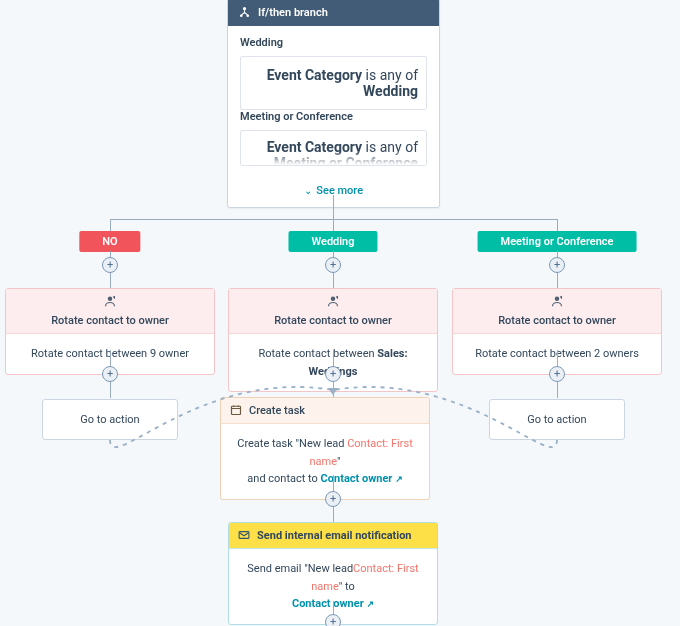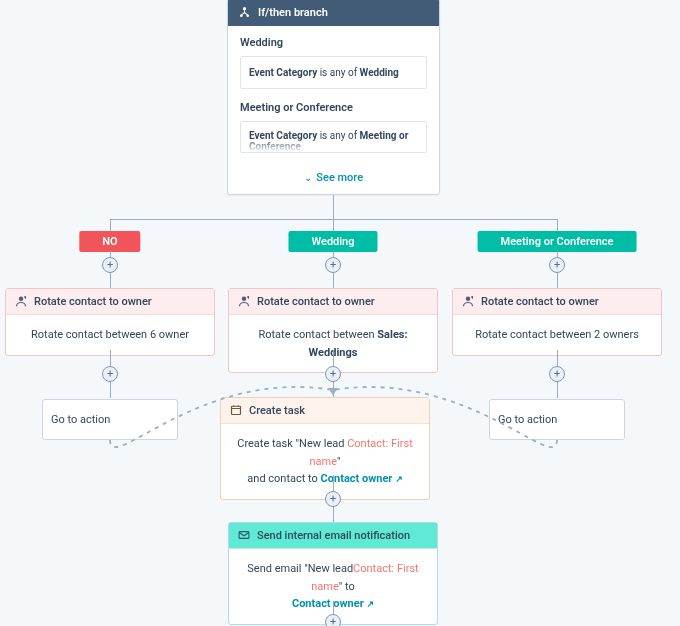--- a/index.html
+++ b/index.html
@@ -34,23 +34,22 @@
     gap: 7px;
     font-size: 11px;
     font-weight: 600;
   }
   .ifthen-body { padding: 10px 12px 0 12px; }
   .branch-label { font-size: 11px; font-weight: 600; color: #33475b; margin-bottom: 7px; }
   .filter-box {
     border: 1px solid #dfe3eb;
     border-radius: 2px;
     padding: 10px 8px;
-    font-size: 10px;
-    text-align: left;
-    margin-bottom: 12px;
+    font-size: 14px;
+    text-align: right;
   }
   .filter-box.truncated {
     max-height: 36px;
     overflow: hidden;
     padding: 8px 8px 0 8px;
     position: relative;
   }
   .filter-box.truncated::after {
     content:"";
     position:absolute; left:0; right:0; bottom:0; height:14px;
@@ -111,39 +110,40 @@
   }
   .card-header {
     display: flex;
     align-items: center;
     gap: 6px;
     padding: 6px 9px;
     font-size: 11px;
     font-weight: 500;
     border-bottom: 1px solid #e8ecf1;
   }
-  .card-header.pink { background: #fdedee; border-color:#f8d7d9; }
+  .card-header.pink { background: #fdedee; border-color:#f8d7d9;flex-direction:column; }
   .card-header.orange { background: #fdf3ec; border-color:#f5e0cc; }
-  .card-header.teal-h { background: #5eead4; border-color:#c5e6ec; }
+  .card-header.teal-h { background: #fde047; border-color:#c5e6ec;font-weight:bold; }
   .card.pink { border-color:#f3c4c8; }
   .card.orange { border-color:#eed2b5; border-width: 1.5px; }
   .card.teal-c { border-color:#b0dde6; }
   .card-body {
     padding: 11px 10px;
     text-align: center;
     font-size: 11px;
     line-height: 1.6;
   }
   .goto-card {
     position: absolute;
     width: 136px;
     background: #fff;
     border: 1px solid #cbd6e2;
     border-radius: 3px;
     padding: 13px 8px;
+    text-align: center;
     font-size: 11px;
   }
 
   .token { color: #f5756c; }
   .link { color: #0091ae; font-weight: bold; }
   .ext-icon { font-size: 9px; display:inline-block; }
 
   
   .ic { display:inline-block; width:13px; height:13px; }
   svg { display:block; }
@@ -215,21 +215,21 @@
     <div class="card-header pink">
       <span class="ic">
           <svg viewBox="0 0 16 16" width="12" height="12" fill="#516070">
             <circle cx="8" cy="5" r="3"></circle>
             <path d="M2 15c0-3 3-5 6-5s6 2 6 5" stroke="#516070" stroke-width="1.6" fill="none"></path>
             <path d="M12 3l2-1v3" stroke="#516070" stroke-width="1.4" fill="none"></path>
           </svg>
         </span>
       <span>Rotate contact to owner</span>
     </div>
-    <div class="card-body">Rotate contact between 6 owner</div>
+    <div class="card-body">Rotate contact between 9 owner</div>
   </div>
 
   <div class="card pink" style="left:228px; top:288px;">
     <div class="card-header pink">
       <span class="ic">
           <svg viewBox="0 0 16 16" width="12" height="12" fill="#516070">
             <circle cx="8" cy="5" r="3"></circle>
             <path d="M2 15c0-3 3-5 6-5s6 2 6 5" stroke="#516070" stroke-width="1.6" fill="none"></path>
             <path d="M12 3l2-1v3" stroke="#516070" stroke-width="1.4" fill="none"></path>
           </svg>

